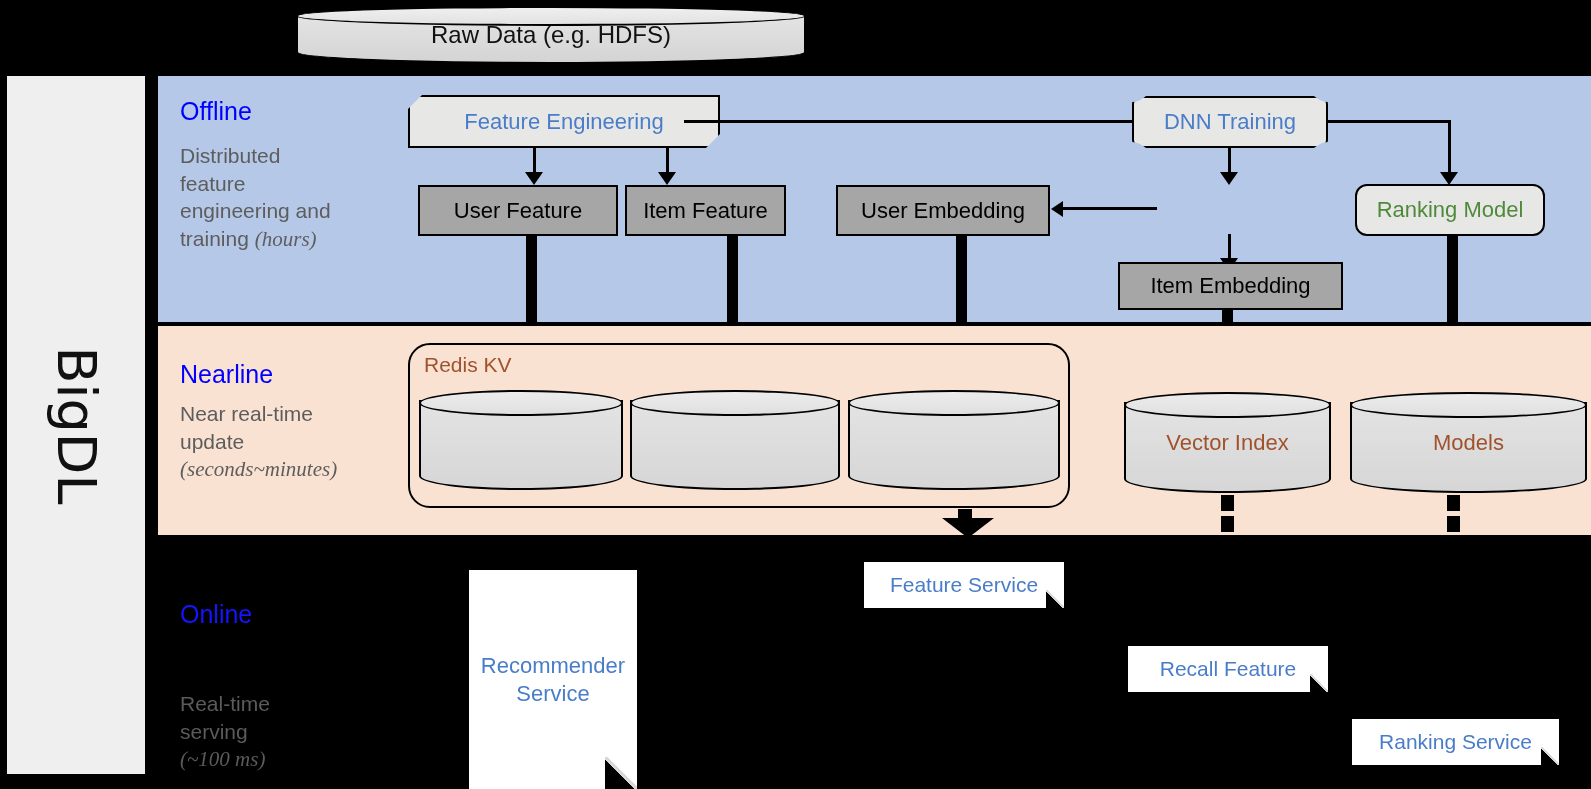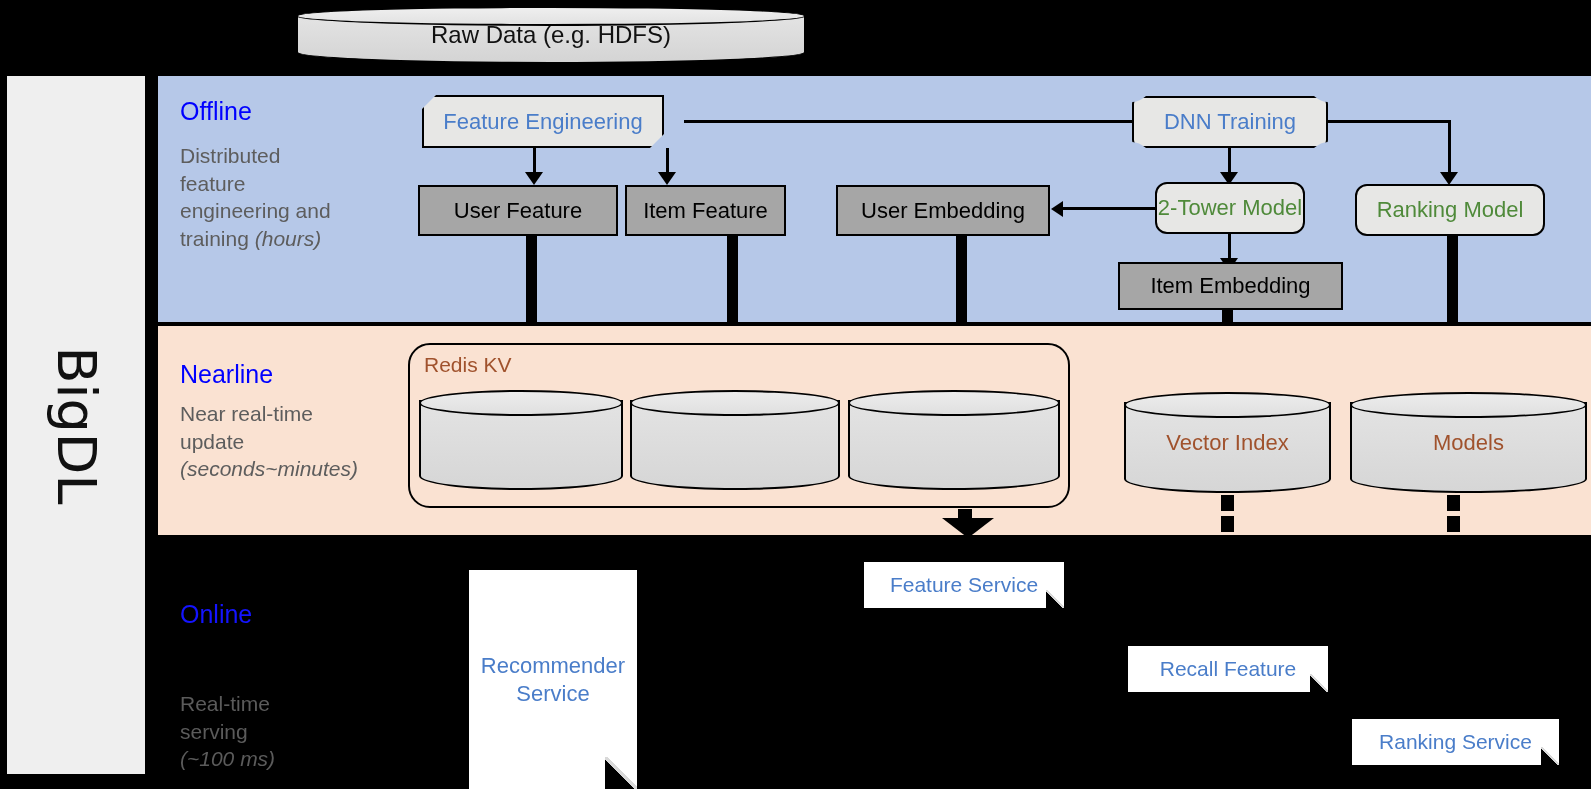--- a/index.html
+++ b/index.html
@@ -16,21 +16,21 @@
                    letter-spacing:0px;font-family:"DejaVu Sans",sans-serif;}
 
   
   .band{position:absolute;left:158px;width:1433px;}
   .band-offline{top:76px;height:246px;background:#b6c8e8;}
   .band-nearline{top:326px;height:209px;background:#fae2d2;}
   .band-online{top:539px;height:250px;background:#000;}
 
   .band-title{position:absolute;font-size:25px;color:#0000ff;font-weight:400;}
   .band-desc{position:absolute;font-size:21px;color:#5d5d5d;line-height:1.32;width:215px;}
-  .band-desc i{font-style:italic;}
+  .band-desc i{font-style:italic;font-family:Liberation Serif, serif;}
   .online-title{color:#1414ff;}
   .online-desc{color:#5b5b5b;}
 
   
   .box{position:absolute;box-sizing:border-box;display:flex;align-items:center;
        justify-content:center;text-align:center;line-height:1.15;}
 
   .gray-box{background:#a6a6a6;border:2.5px solid #000;color:#000;font-size:22px;}
 
   .proc-alt{background:#e7e7e5;border:2.5px solid #000;color:#4a7dc9;font-size:22px;
@@ -110,21 +110,21 @@
 
   <div class="band band-offline"></div>
   <div class="band-title" style="left:180px;top:97px;">Offline</div>
   <div class="band-desc" style="left:180px;top:142px;">
     <span>Distributed</span><br>
     <span>feature</span><br>
     <span>engineering and</span><br>
     <span>training </span><i>(hours)</i>
   </div>
 
-  <div class="box proc-alt" style="left:422px;top:95px;width:242px;height:53px;">
+  <div class="box proc-alt" style="left:408px;top:95px;width:312px;height:53px;">
     <span>Feature Engineering</span>
   </div>
 
   <div class="hline" style="left:684px;top:120px;width:472px;height:3px;"></div>
   <div class="arrowhead-r" style="left:1152px;top:114px;"></div>
 
   <div class="box proc-notch" style="left:1132px;top:96px;width:196px;height:52px;border-radius:8px;">
     <span>DNN Training</span>
   </div>
 
@@ -153,23 +153,20 @@
   <div class="box gray-box" style="left:625px;top:185px;width:161px;height:51px;">
     <span>Item Feature</span>
   </div>
   <div class="box gray-box" style="left:836px;top:185px;width:214px;height:51px;">
     <span>User Embedding</span>
   </div>
 
   <div class="hline" style="left:1063px;top:207px;width:94px;height:3px;"></div>
   <div class="arrowhead-l" style="left:1051px;top:201px;"></div>
 
-  <div class="box round-box" style="left:1155px;top:182px;width:150px;height:52px;">
-    <span>2-Tower Model</span>
-  </div>
 
   <div class="box round-box" style="left:1355px;top:184px;width:190px;height:52px;">
     <span>Ranking Model</span>
   </div>
 
   <div class="vline" style="left:1228px;top:234px;width:3px;height:26px;"></div>
   <div class="arrowhead-d" style="left:1220px;top:258px;"></div>
 
   <div class="box gray-box" style="left:1118px;top:262px;width:225px;height:48px;">
     <span>Item Embedding</span>

